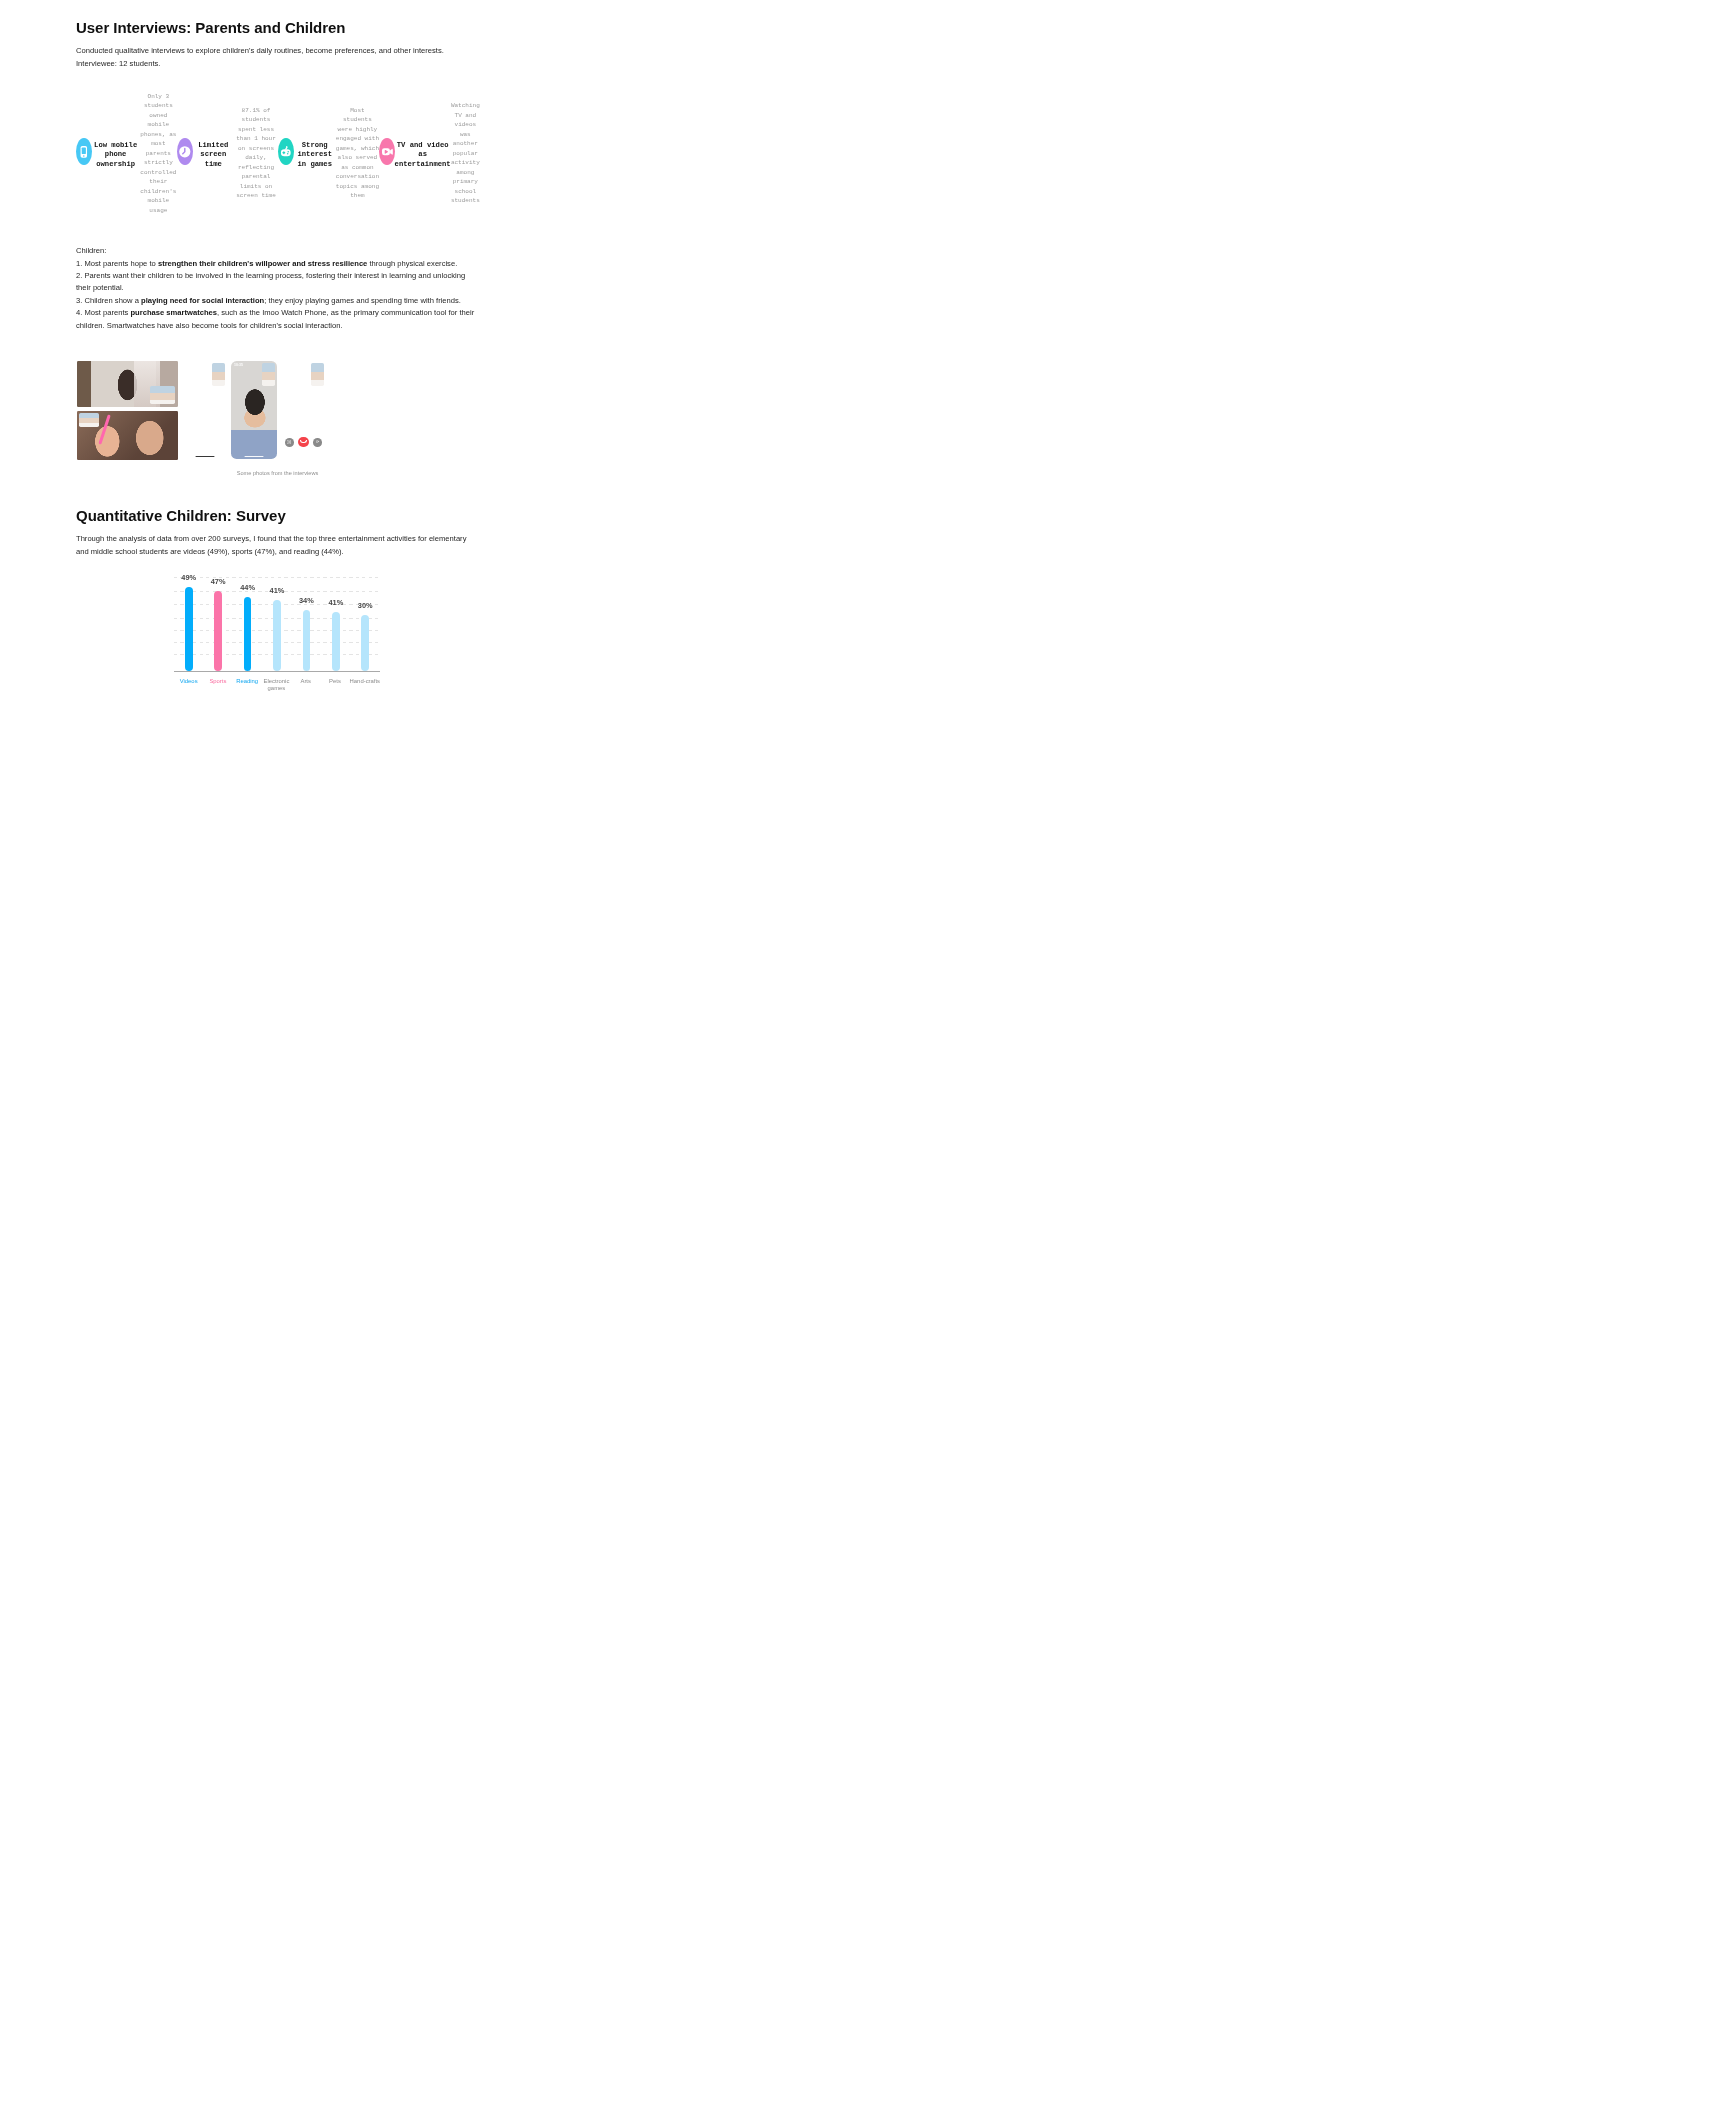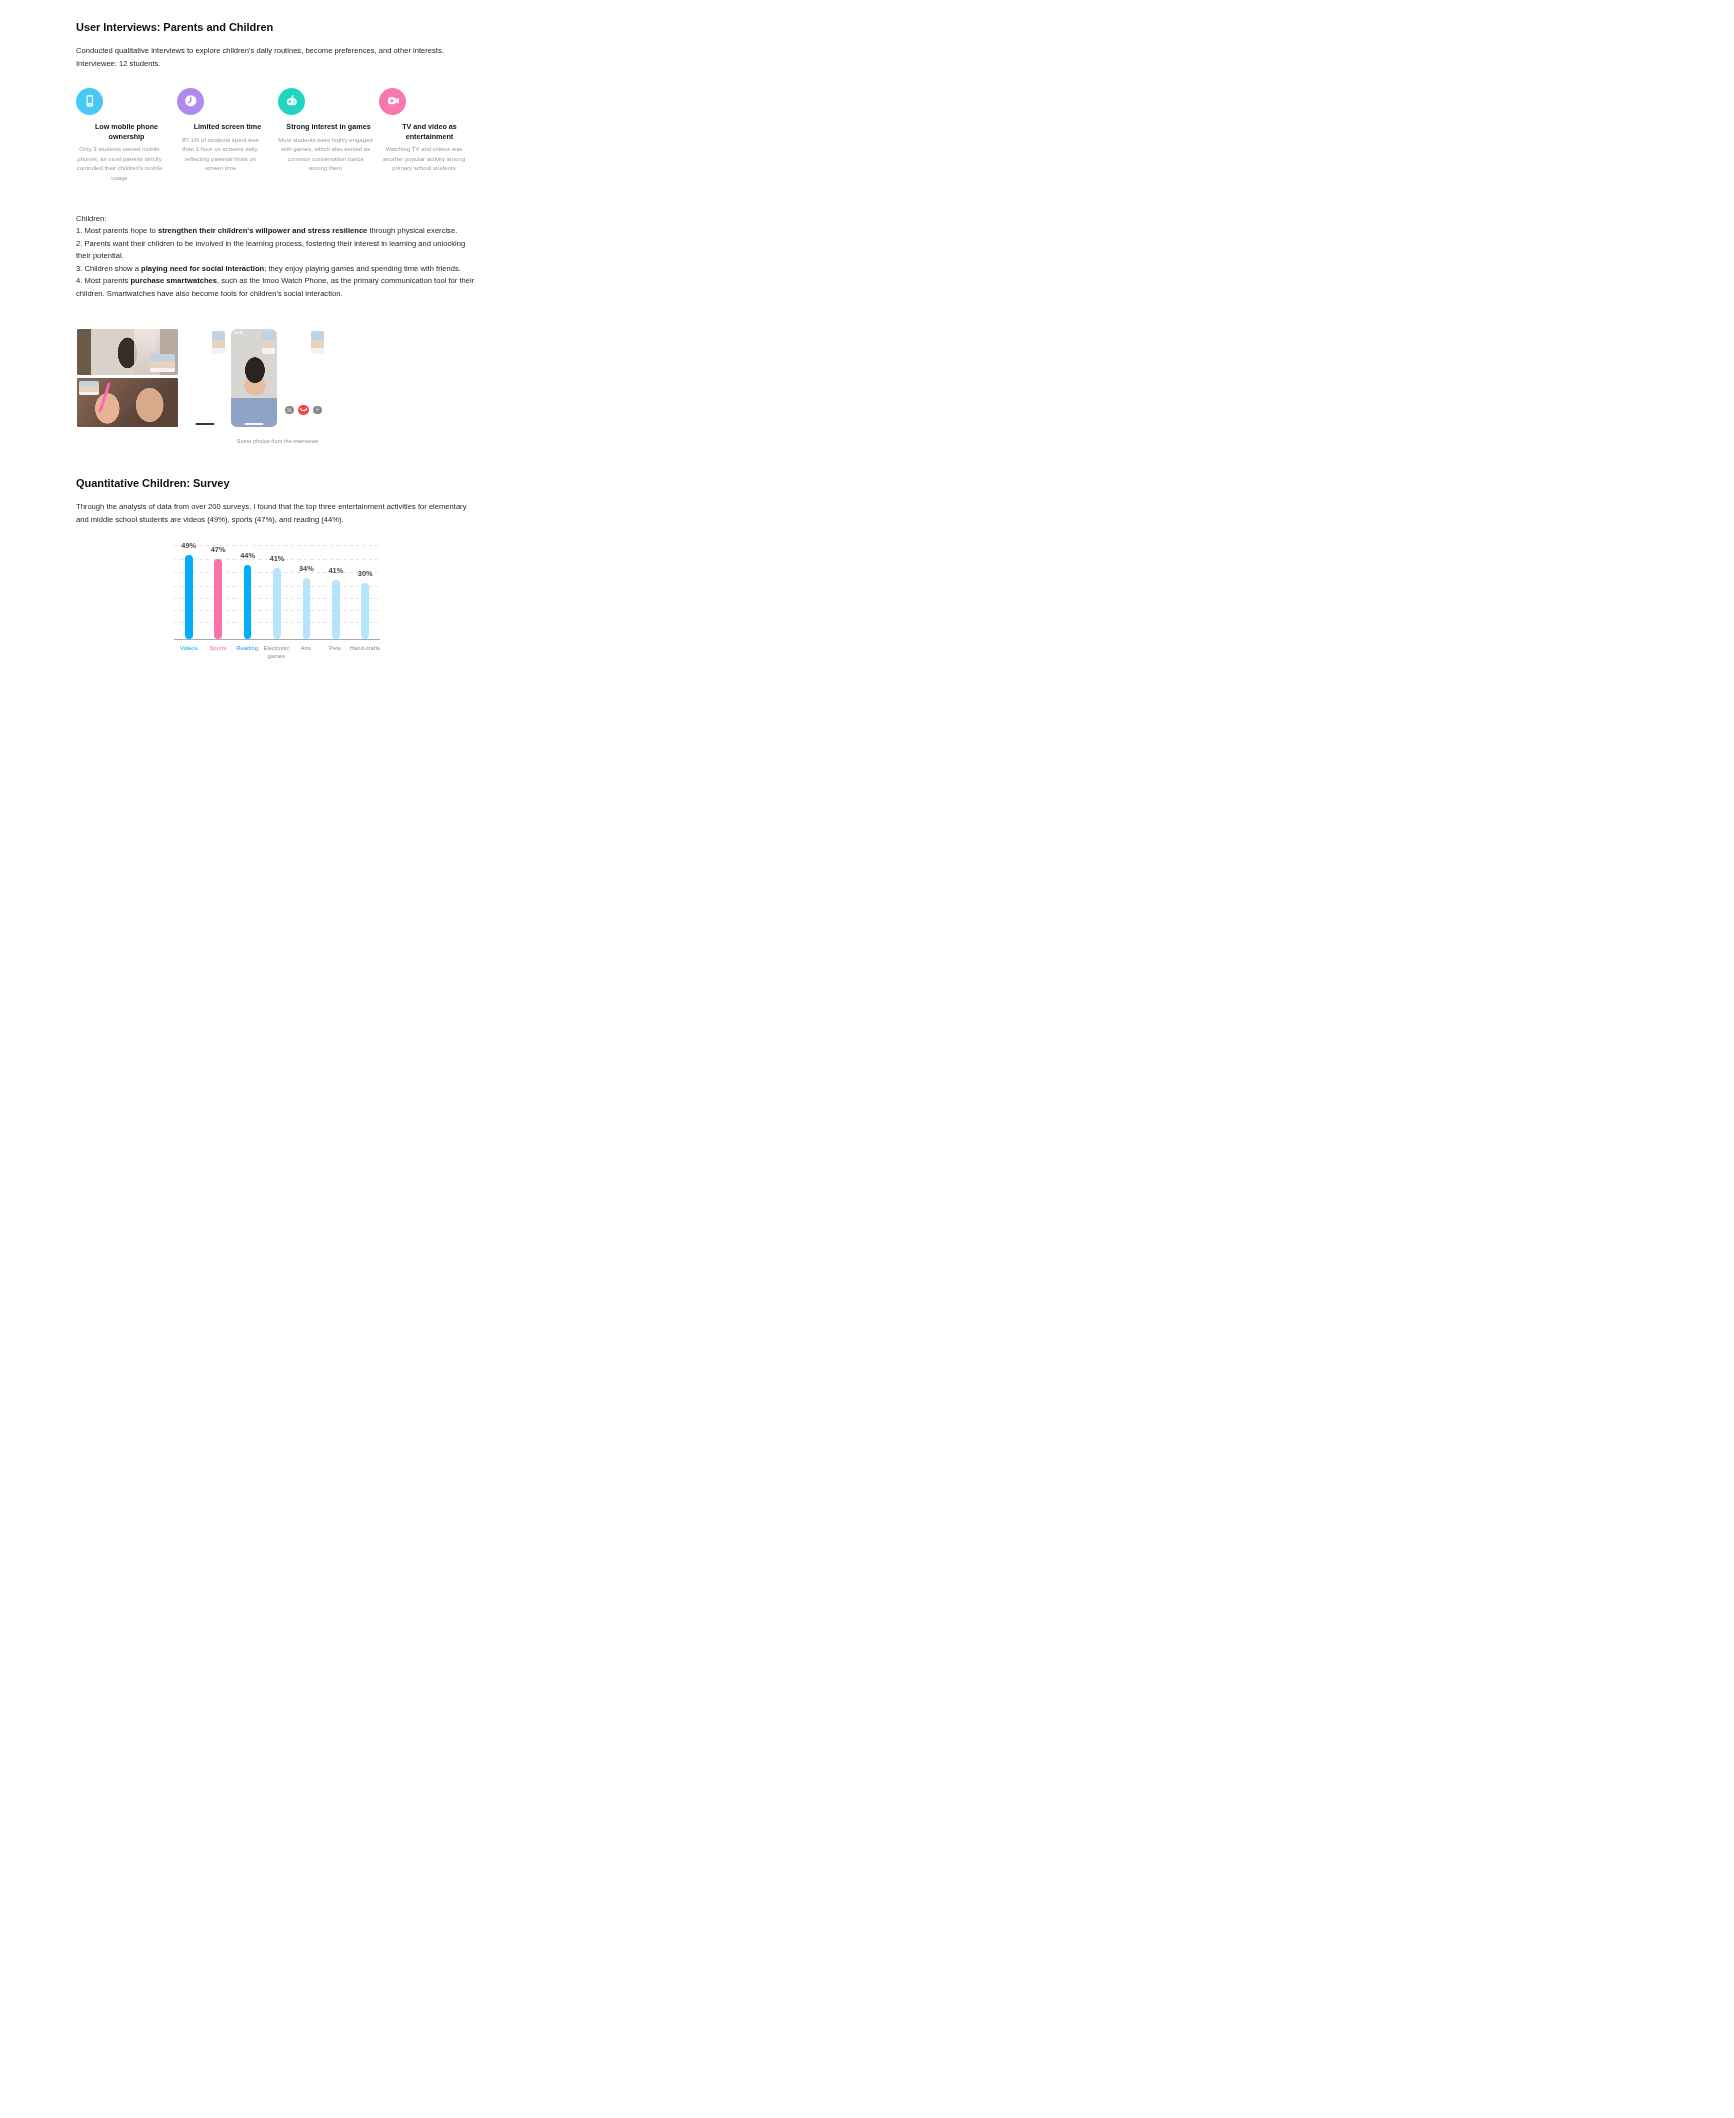--- a/index.html
+++ b/index.html
@@ -2,29 +2,29 @@
 <html style="font-size:7px"><head>
 <meta charset="utf-8">
 <style>
   html,body{margin:0;padding:0;background:#ffffff;}
   body{font-family:"Liberation Sans","DejaVu Sans",sans-serif;color:#1f1f1f;-webkit-font-smoothing:antialiased;}
   .page{position:relative;width:555px;min-height:678px;background:#fff;overflow:hidden;}
   .content{margin-left:76px;width:403px;}
 
   
   .h1{font-size:14.7px;line-height:17.3px;font-weight:700;color:#0f0f0f;padding-top:20px;letter-spacing:-0.1px;}
-  .h2{font-size:11px;line-height:13px;font-weight:700;color:#101010;letter-spacing:-0.04px;}
+  .h2{font-size:15px;line-height:13px;font-weight:700;color:#101010;letter-spacing:-0.04px;}
   .h2.interviews{margin-top:21px;}
   .h2.survey{margin-top:33px;}
   .intro{margin-top:11.3px;font-size:7.6px;line-height:12.6px;color:#262626;}
   .intro div{min-height:12.6px;}
 
   
   .cards{margin-top:17.3px;display:grid;grid-template-columns:repeat(4,101px);}
-  .card{display:flex;flex-direction:column;text-align:center;}
+  .card{display:flex;flex-direction:row;align-items:center;text-align:center;font-family:Liberation Mono, monospace;}
   .icon-circle{width:27px;height:27px;border-radius:50%;display:flex;align-items:center;justify-content:center;}
   .icon-circle svg{width:15.6px;height:15.6px;display:block;}
   .card-title{margin-top:7.4px;font-size:7.2px;font-weight:700;color:#141414;line-height:9.5px;}
   .card-desc{margin-top:3.9px;font-size:6px;line-height:9.5px;color:#9b9b9b;width:87px;}
   .card:nth-child(3) .card-desc{width:95px;}
   .card:nth-child(4) .card-desc{width:90px;}
 
   
   .summary{margin-top:30px;font-size:7.6px;line-height:12.4px;color:#262626;}
   .summary b{font-weight:700;color:#161616;}

